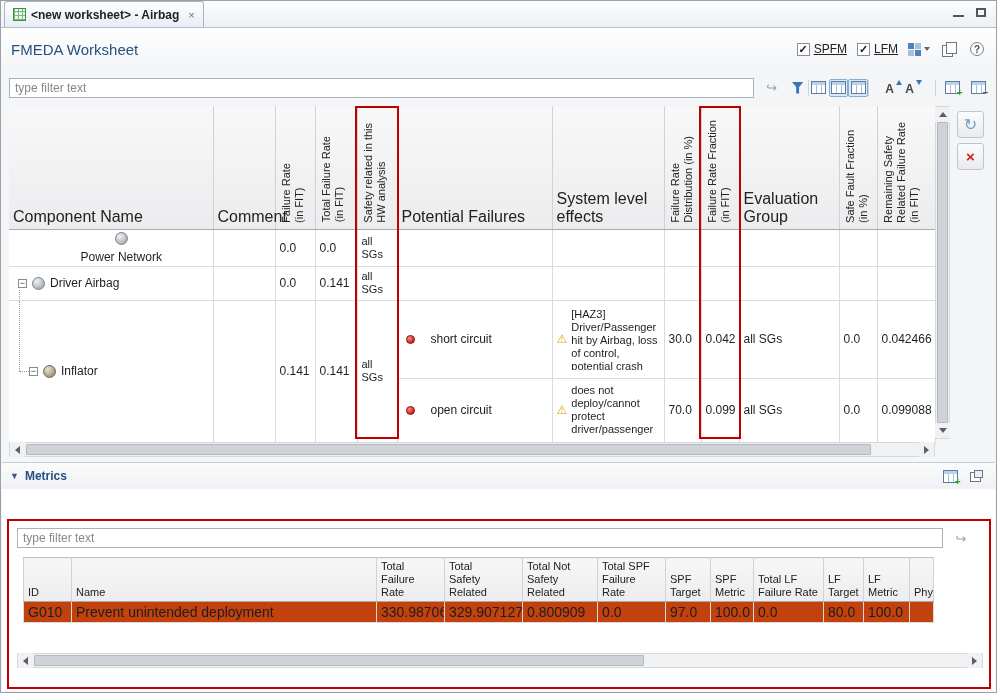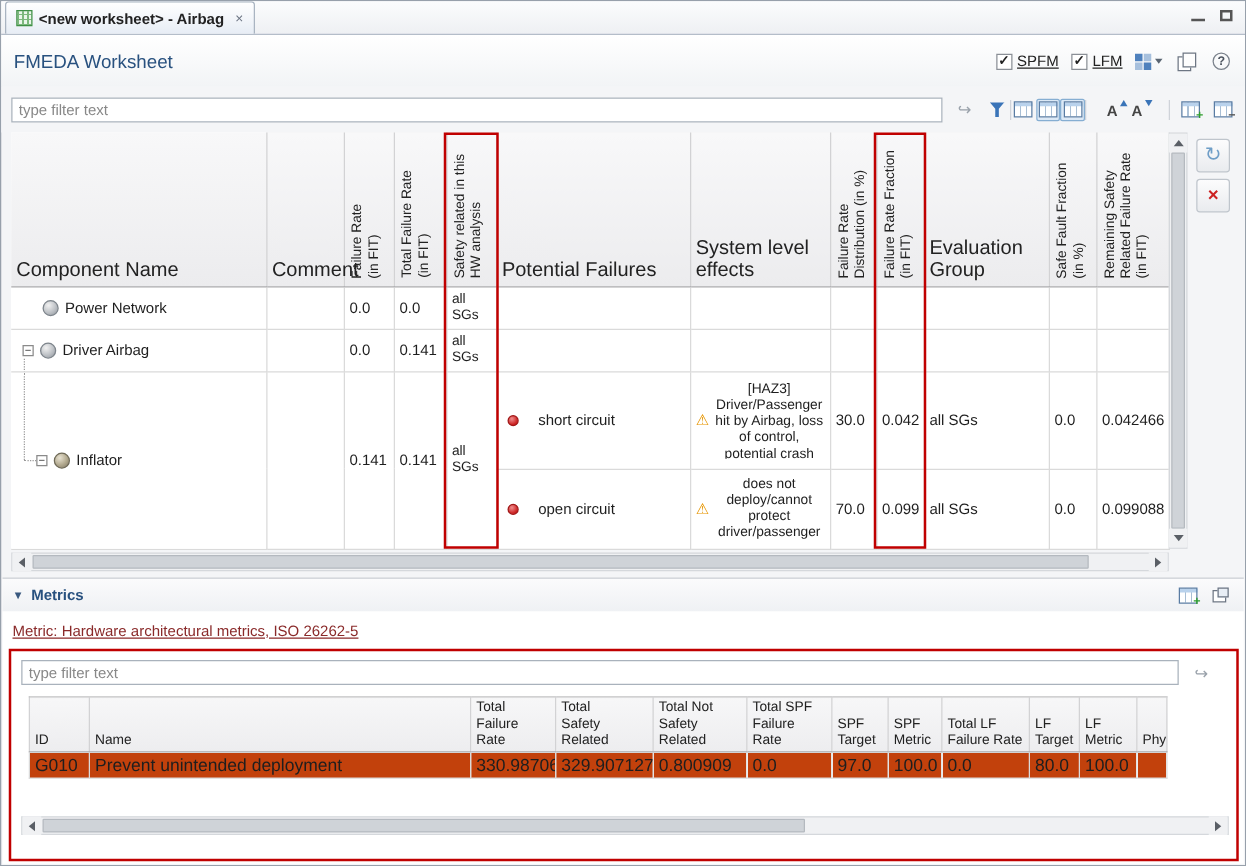--- a/index.html
+++ b/index.html
@@ -73,35 +73,35 @@
   
   .table-wrap { position:absolute; top:105px; left:8px; width:926px; height:333px; background:#fff; }
   table.main { border-collapse:collapse; table-layout:fixed; width:926px; }
   table.main th { background:linear-gradient(#f8f8f9,#ececee); border-right:1px solid #d2d2d4; border-bottom:1px solid #a9a9ac; vertical-align:bottom; text-align:left; font-weight:normal; padding:3px 4px; height:123px; }
   .hlab { font-size:16px; color:#222; }
   .vlab { writing-mode:vertical-rl; transform:rotate(180deg); white-space:pre-line; font-size:11px; line-height:13px; color:#222; display:inline-block; }
   table.main td { border-right:1px solid #dadada; border-bottom:1px solid #dadada; vertical-align:middle; padding:2px 4px; font-size:12px; background:#fff; overflow:hidden; }
   td.na { background:#ececec; }
   tr.r1 { height:34px; } tr.r2 { height:34px; } tr.r3a { height:78px; } tr.r3b { height:64px; }
   .namewrap { display:flex; align-items:center; gap:5px; }
-  .indent1 { padding-left:21px; }
+  .indent1 { padding-left:21px;flex-direction:column; }
   .indent2 { padding-left:16px; }
   .rel { position:relative; }
   .comp-icon { width:13px; height:13px; border-radius:50%; border:1px solid #7e858c; flex:none;
     background:radial-gradient(circle at 35% 30%, #f2f2f2, #b9bdc2 60%, #8d9298); }
   .comp-icon.gear { background:radial-gradient(circle at 35% 30%, #e8e2d2, #b2a98e 55%, #7d7663); border-color:#6f6a58; }
   .tw { width:9px; height:9px; border:1px solid #8a8a8a; background:#fff; flex:none; display:inline-flex; align-items:center; justify-content:center; font-size:9px; line-height:7px; color:#333; cursor:pointer; }
   .treeline-v { position:absolute; left:10px; top:0; height:50%; border-left:1px dotted #9a9a9a; }
   .treeline-h { position:absolute; left:10px; top:50%; width:10px; border-top:1px dotted #9a9a9a; }
   .treeline-vd { position:absolute; left:10px; top:23px; height:11px; border-left:1px dotted #9a9a9a; }
   .pfwrap { display:flex; align-items:center; gap:16px; padding-left:4px; }
   .dot { width:9px; height:9px; border-radius:50%; flex:none; background:radial-gradient(circle at 35% 30%, #f09090, #cc2020 70%); border:1px solid #a01818; }
   .effwrap { display:flex; align-items:center; gap:4px; }
   .warn { color:#e69500; font-size:12px; flex:none; }
-  .efftext { font-size:11px; line-height:13px; display:block; max-height:62px; overflow:hidden;text-align:center; }
+  .efftext { font-size:11px; line-height:13px; display:block; max-height:62px; overflow:hidden; }
   .redbox { position:absolute; top:0; height:333px; border:2px solid #c00000; pointer-events:none; z-index:5; }
   .rb-safety { left:346px; width:44px; }
   .rb-fraction { left:690px; width:42px; }
 
   
   .scroll { position:absolute; background:#f0f1f3; border:1px solid #d5d8dc; }
   .sb-btn { position:absolute; width:15px; height:15px; display:flex; align-items:center; justify-content:center; background:#f0f1f3; cursor:pointer; }
   .tri-up { width:0; height:0; border-left:4px solid transparent; border-right:4px solid transparent; border-bottom:5px solid #5a5f66; }
   .tri-dn { width:0; height:0; border-left:4px solid transparent; border-right:4px solid transparent; border-top:5px solid #5a5f66; }
   .tri-lf { width:0; height:0; border-top:4px solid transparent; border-bottom:4px solid transparent; border-right:5px solid #5a5f66; }
@@ -432,21 +432,20 @@
         <span class="tbicon">
             <span class="mini-table">
               <span class="ovl green">+</span>
             </span>
           </span>
         <span class="tbicon">
             <span class="openext"></span>
           </span>
       </span>
     </div>
-    <a class="metric-link">Metric: Hardware architectural metrics, ISO 26262-5</a>
 
     <div class="metrics-box">
       <input class="m-filter" placeholder="type filter text" style="">
       <span class="ficon m-export">
           <span class="arrow-ic">↪</span>
         </span>
 
       <table class="mtable">
         <colgroup>
           <col style="width:48px">

